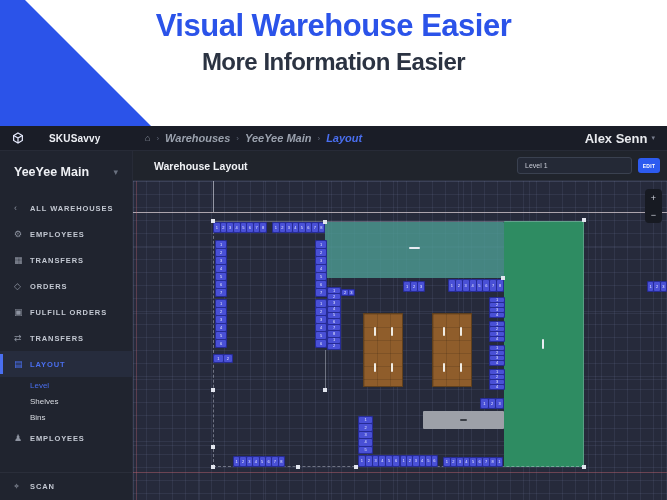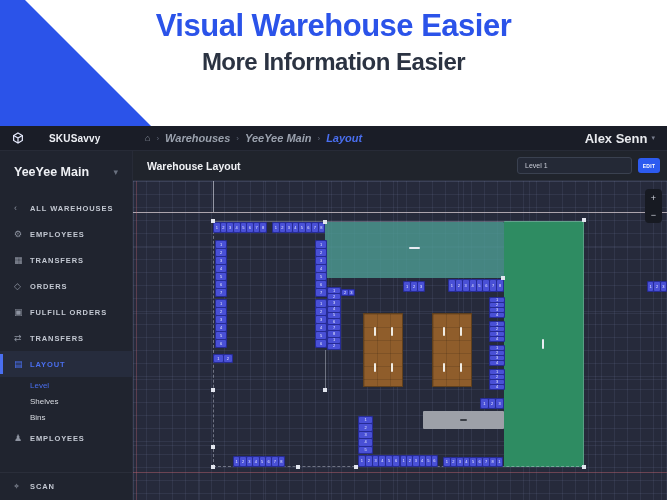--- a/index.html
+++ b/index.html
@@ -44,21 +44,21 @@
   .nav-item.active { background:#262c3d; }
   .nav-item.active::before { content:""; position:absolute; left:0; top:3px; bottom:3px; width:3px; background:#4a6ff0; }
   .nav-item.active .ico, .nav-item.active .lbl { color:#4a6ff0; }
   .sub-item { height:16px; display:flex; align-items:center; padding-left:30px; font-size:8px; color:#d8dbe1; }
   .sub-item.active { color:#4a6ff0; }
   #sidebar .spacer { flex:1; }
   #scan-block { border-top:1px solid #2a2e3a; height:28px; display:flex; align-items:center; padding-left:14px; }
 
   #toolbar { position:absolute; left:133px; top:151px; width:534px; height:30px; background:#20242c;
       border-bottom:1px solid #2c3140; display:flex; align-items:center; padding:0 7px 0 14px; }
-  .tool-title { color:#f0f2f5; font-size:10.5px; font-weight:700; }
+  .tool-title { color:#f0f2f5; font-size:10.5px; font-weight:700;margin-left:7px; }
   .tool-right { margin-left:auto; display:flex; align-items:center; gap:6px; }
   .level-select { width:115px; height:17px; background:#242936; border:1px solid #3a4150; border-radius:3px;
       color:#c8ccd6; font-size:7px; display:flex; align-items:center; padding-left:7px; }
   .edit-btn { width:22px; height:15px; background:#2d5bf0; border:none; border-radius:3px; color:#fff;
       font-size:5px; font-weight:700; letter-spacing:0.3px; display:flex; align-items:center; justify-content:center; }
 
   
   #canvas { position:absolute; left:133px; top:181px; width:534px; height:319px; background:#262a3b; overflow:hidden;
     background-image:
       repeating-linear-gradient(to right,  rgba(150,160,205,0.10) 0 1px, transparent 1px 66px),

